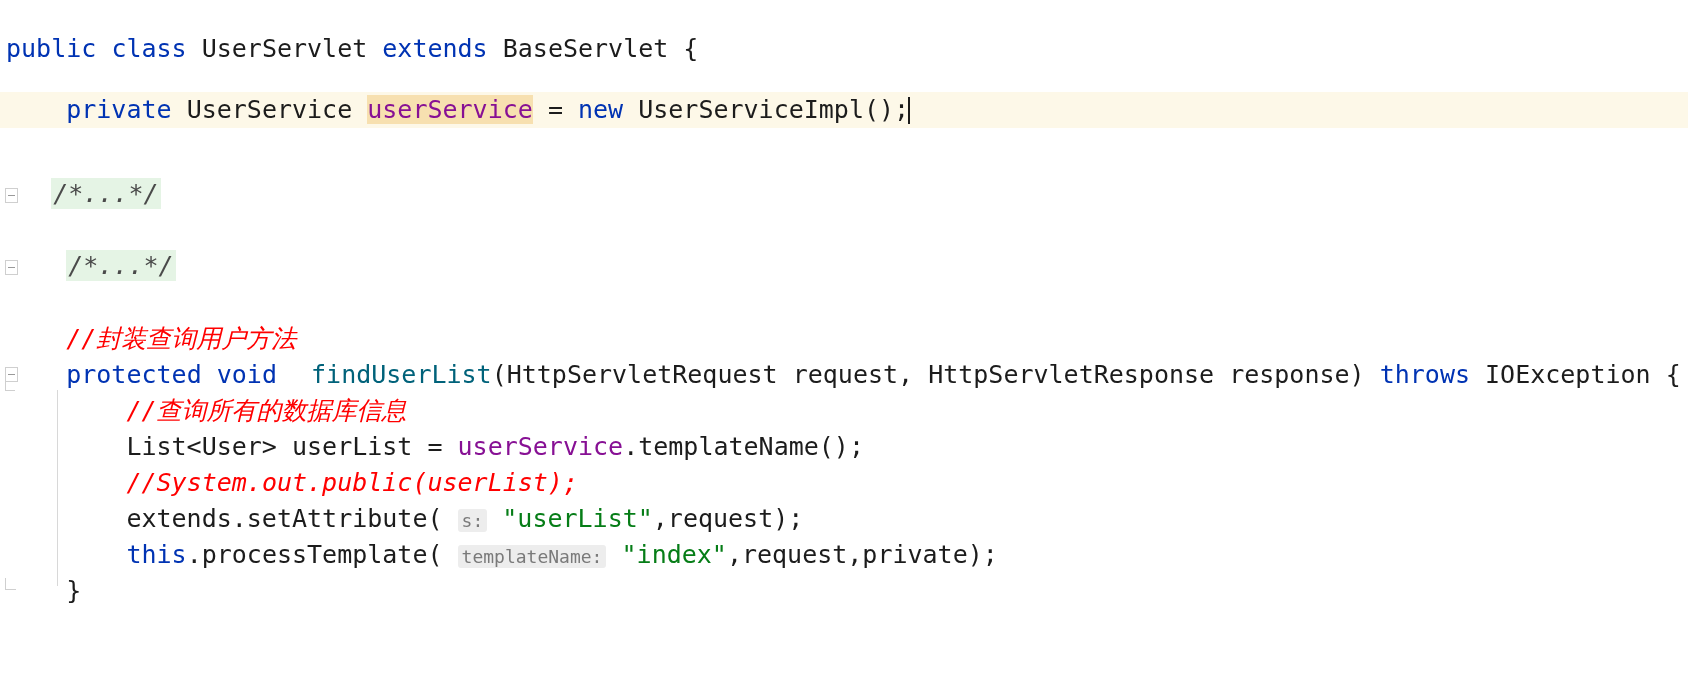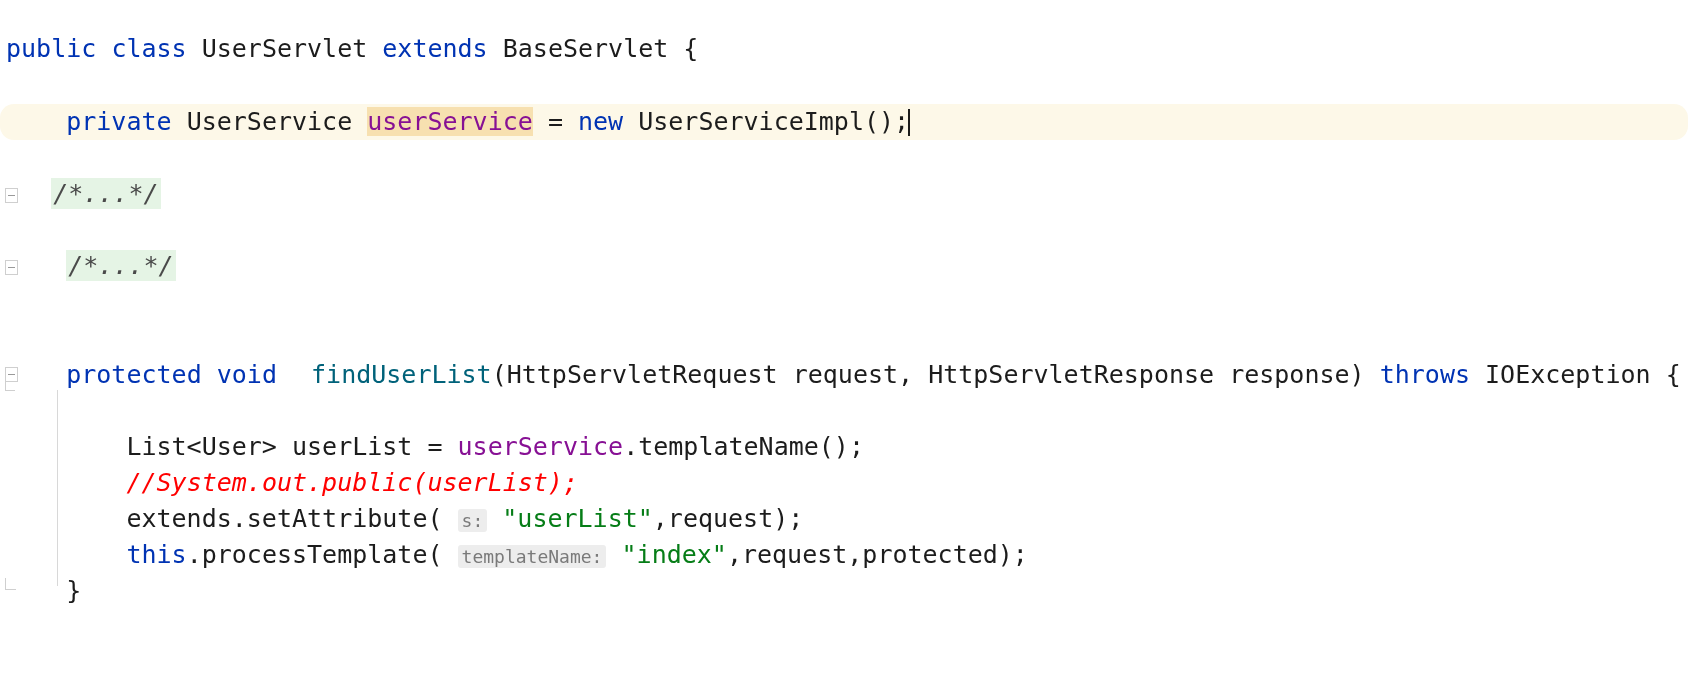--- a/index.html
+++ b/index.html
@@ -158,35 +158,36 @@
     <div class="fold-tail" style="left:5px; top:381px;"></div>
     <div class="fold-end" style="left:5px; top:578px;"></div>
   </div>
 
   <div class="indent-guide" style="left:57px; top:390px; height:196px;"></div>
 
   <div class="code">
 
     <div class="line" style="top:31px;"><span class="pad" style="width:6px;"></span><span class="kw">public</span><span class="plain"> </span><span class="kw">class</span><span class="plain"> UserServlet </span><span class="kw">extends</span><span class="plain"> BaseServlet {</span></div>
 
-    <div class="line caret-line" style="top:104px;border-radius:14px;"><span class="pad" style="width:6px;"></span><span class="plain">    </span><span class="kw">private</span><span class="plain"> UserService </span><span class="field ident-hl">userService</span><span class="plain"> = </span><span class="kw">new</span><span class="plain"> UserServiceImpl();</span><span class="caret"></span></div>
+    <div class="line caret-line" style="top:92px;"><span class="pad" style="width:6px;"></span><span class="plain">    </span><span class="kw">private</span><span class="plain"> UserService </span><span class="field ident-hl">userService</span><span class="plain"> = </span><span class="kw">new</span><span class="plain"> UserServiceImpl();</span><span class="caret"></span></div>
 
     <div class="line" style="top:176px;"><span class="pad" style="width:6px;"></span><span class="plain">   </span><span class="folded">/*...*/</span></div>
 
     <div class="line" style="top:248px;"><span class="pad" style="width:6px;"></span><span class="plain">    </span><span class="folded">/*...*/</span></div>
 
-    <div class="line" style="top:321px;"><span class="pad" style="width:6px;"></span><span class="plain">    </span></div>
+    <div class="line" style="top:321px;"><span class="pad" style="width:6px;"></span><span class="plain">    </span><span class="comment">//封装查询用户方法</span></div>
 
     <div class="line" style="top:357px;"><span class="pad" style="width:6px;"></span><span class="plain">    </span><span class="kw">protected</span><span class="plain"> </span><span class="kw">void</span><span class="plain"> </span><span class="method">findUserList</span><span class="plain">(HttpServletRequest request, HttpServletResponse response) </span><span class="kw">throws</span><span class="plain"> IOException {</span></div>
 
+    <div class="line" style="top:393px;"><span class="pad" style="width:6px;"></span><span class="plain">        </span><span class="comment">//查询所有的数据库信息</span></div>
 
     <div class="line" style="top:429px;"><span class="pad" style="width:6px;"></span><span class="plain">        List&lt;User&gt; userList = </span><span class="field">userService</span><span class="plain">.templateName();</span></div>
 
     <div class="line" style="top:465px;"><span class="pad" style="width:6px;"></span><span class="plain">        </span><span class="comment">//System.out.public(userList);</span></div>
 
     <div class="line" style="top:501px;"><span class="pad" style="width:6px;"></span><span class="plain">        extends.setAttribute( </span><span class="hint">s:</span><span class="plain"> </span><span class="str">"userList"</span><span class="plain">,request);</span></div>
 
-    <div class="line" style="top:537px;"><span class="pad" style="width:6px;"></span><span class="plain">        </span><span class="kw">this</span><span class="plain">.processTemplate( </span><span class="hint">templateName:</span><span class="plain"> </span><span class="str">"index"</span><span class="plain">,request,protected);</span></div>
+    <div class="line" style="top:537px;"><span class="pad" style="width:6px;"></span><span class="plain">        </span><span class="kw">this</span><span class="plain">.processTemplate( </span><span class="hint">templateName:</span><span class="plain"> </span><span class="str">"index"</span><span class="plain">,request,private);</span></div>
 
     <div class="line" style="top:573px;"><span class="pad" style="width:6px;"></span><span class="plain">    }</span></div>
 
   </div>
 </div>
 
 </body></html>

